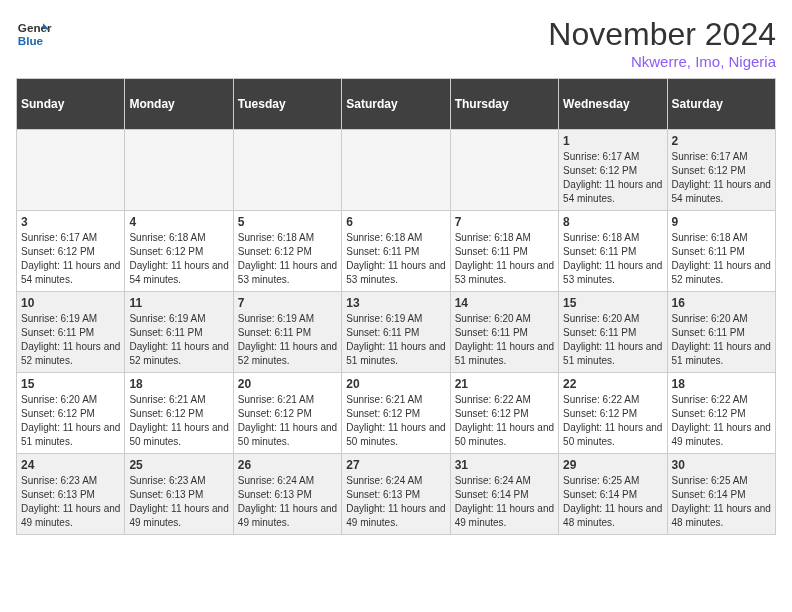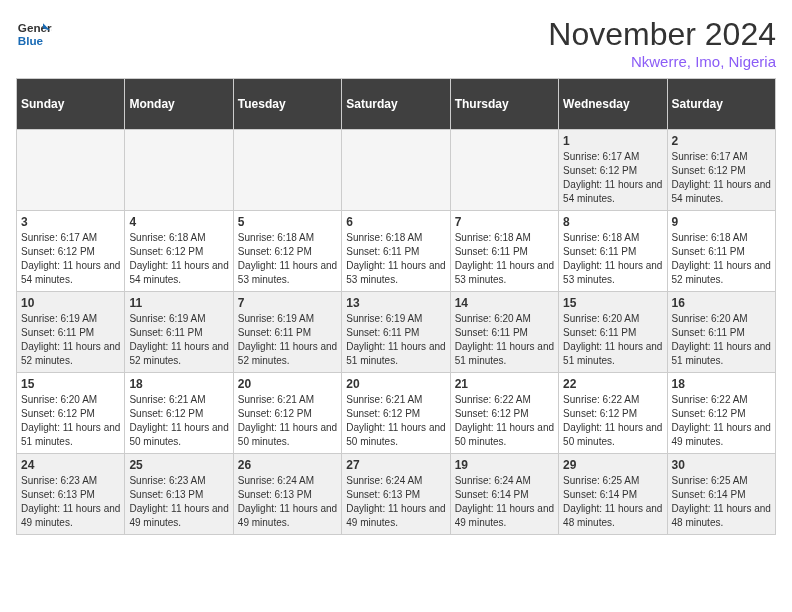--- a/index.html
+++ b/index.html
@@ -282,21 +282,21 @@
 Sunset: 6:13 PM
 Daylight: 11 hours and 49 minutes.</div>
         </td>
         <td>
           <span class="day-num">27</span>
           <div class="day-info" style="white-space: pre-line;">Sunrise: 6:24 AM
 Sunset: 6:13 PM
 Daylight: 11 hours and 49 minutes.</div>
         </td>
         <td>
-          <span class="day-num">19</span>
+          <span class="day-num">31</span>
           <div class="day-info" style="white-space: pre-line;">Sunrise: 6:24 AM
 Sunset: 6:14 PM
 Daylight: 11 hours and 49 minutes.</div>
         </td>
         <td>
           <span class="day-num">29</span>
           <div class="day-info" style="white-space: pre-line;">Sunrise: 6:25 AM
 Sunset: 6:14 PM
 Daylight: 11 hours and 48 minutes.</div>
         </td>

